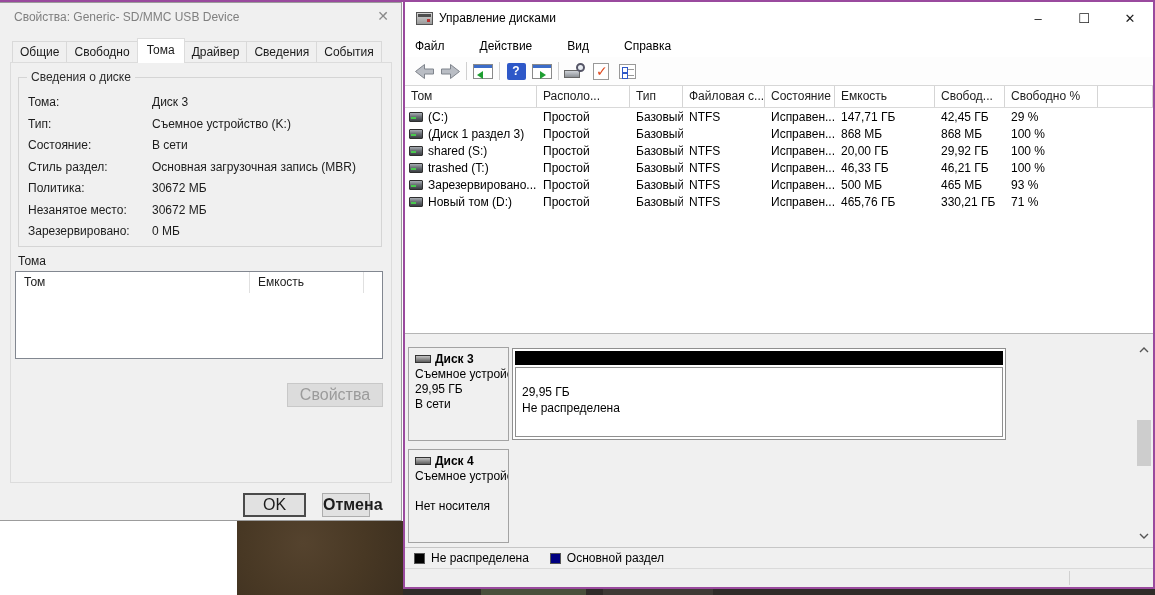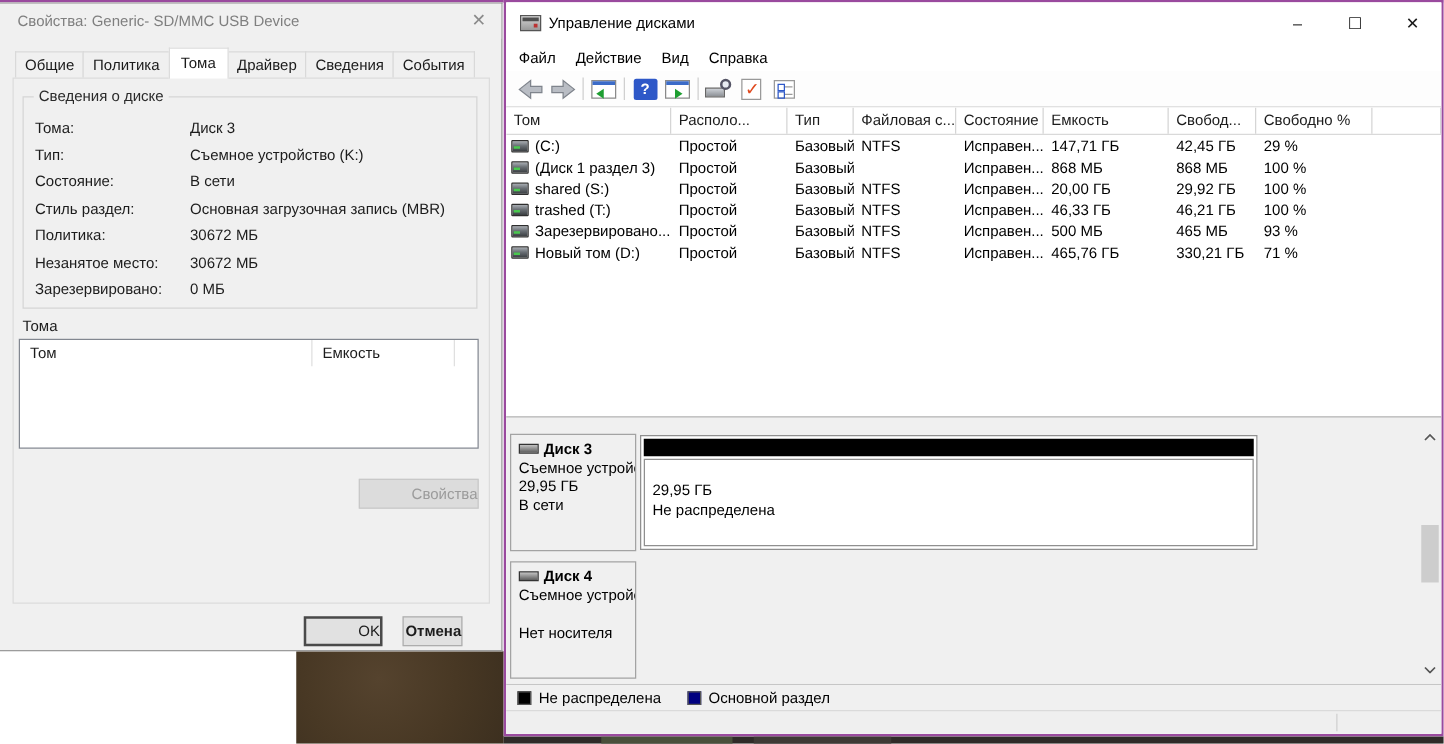--- a/index.html
+++ b/index.html
@@ -33,38 +33,38 @@
   .field-value { position:absolute; left:152px; }
 
   .volumes-label { position:absolute; left:18px; top:251px; font-size:12px; color:#1c1c1c; z-index:2; }
   .volumes-box { position:absolute; left:15px; top:268px; width:368px; height:88px; background:#fff; border:1px solid #828790; z-index:2; }
   .volumes-header { display:flex; height:21px; }
   .vh-cell { font-size:12px; color:#1c1c1c; padding:3px 0 0 8px; border-right:1px solid #e0e0e0; }
   .vh-cell.c1 { width:234px; }
   .vh-cell.c2 { width:114px; }
   .vh-cell.c3 { flex:1; border-right:none; }
 
-  .btn { position:absolute; font-size:12px; text-align:right; background:#e1e1e1; border:1px solid #adadad; color:#1c1c1c; }
+  .btn { position:absolute; font-size:16px; text-align:center; background:#e1e1e1; border:1px solid #adadad; color:#1c1c1c; }
   .btn-props { left:287px; top:380px; width:96px; height:24px; background:#dcdcdc; border-color:#c8c8c8; color:#9b9b9b; z-index:2; line-height:22px; }
   .btn-ok { left:243px; top:490px; width:63px; height:24px; border:2px solid #4a4a4a; line-height:20px; }
   .btn-cancel { left:322px; top:490px; width:48px; height:24px; line-height:22px;font-weight:bold; }
 
   
   .dm { position:absolute; left:403px; top:0; width:752px; height:589px; border:2px solid #9a4a9e; background:#fff; }
   .dm-content { position:relative; width:100%; height:100%; display:flex; flex-direction:column; background:#fff; }
   .dm-titlebar { position:relative; height:33px; background:#fff; flex:none; }
   .dm-appicon { position:absolute; left:11px; top:10px; width:17px; height:13px;
     background:linear-gradient(#d6d6d6,#9a9a9a); border:1px solid #555; }
   .dm-appicon::before { content:""; position:absolute; left:1px; top:1px; right:1px; height:3px; background:#4f4f4f; }
   .dm-appicon::after { content:""; position:absolute; right:2px; bottom:2px; width:3px; height:3px; background:#b33; }
   .dm-title { position:absolute; left:34px; top:9px; font-size:12px; color:#000; }
   .dm-ctrls { position:absolute; right:0; top:0; height:33px; display:flex; }
   .dm-ctrl { width:46px; height:33px; text-align:center; line-height:33px; font-size:13px; color:#1a1a1a; }
   .dm-menubar { position:relative; height:22px; background:#fff; display:flex; align-items:center; padding-left:10px; flex:none; }
-  .dm-menu-item { font-size:12px; color:#000; margin-right:16px; }
+  .dm-menu-item { font-size:12px; color:#000; margin-right:35px; }
   .dm-toolbar { position:relative; height:29px; background:#fdfdfd; border-bottom:1px solid #d7d7d7; display:flex; align-items:center; padding-left:6px; flex:none; }
   .tb-btn { width:26px; height:24px; display:flex; align-items:center; justify-content:center; }
   .tb-sep { width:1px; height:18px; background:#d0d0d0; margin:0 3px; }
   .tb-help { width:19px; height:17px; background:#2e58c8; color:#fff; font-size:12px; font-weight:bold; text-align:center; line-height:17px; border-radius:2px; }
   .winicon { position:relative; width:20px; height:15px; background:#fff; border:1px solid #8a8a8a; }
   .winicon::before { content:""; position:absolute; left:0; top:0; right:0; height:3px; background:#3c6cc8; }
   .winicon .tri { position:absolute; top:6px; width:0; height:0; border-top:4px solid transparent; border-bottom:4px solid transparent; }
   .winicon .tri.left { left:3px; border-right:6px solid #1e9e31; }
   .winicon .tri.right { left:7px; border-left:6px solid #1e9e31; }
   .diskmag { position:relative; width:22px; height:16px; }
@@ -130,21 +130,21 @@
   </div>
 
   <div class="props">
     <div class="props-titlebar">
       <span class="props-title">Свойства: Generic- SD/MMC USB Device</span>
       <span class="props-close">✕</span>
     </div>
 
     <div class="tabstrip">
       <span class="tab">Общие</span>
-      <span class="tab">Политика</span>
+      <span class="tab">Свободно</span>
       <span class="tab active">Тома</span>
       <span class="tab">Драйвер</span>
       <span class="tab">Сведения</span>
       <span class="tab">События</span>
     </div>
     <div class="tabpage"></div>
 
     <div class="groupbox">
       <span class="groupbox-title">Сведения о диске</span>
     </div>

